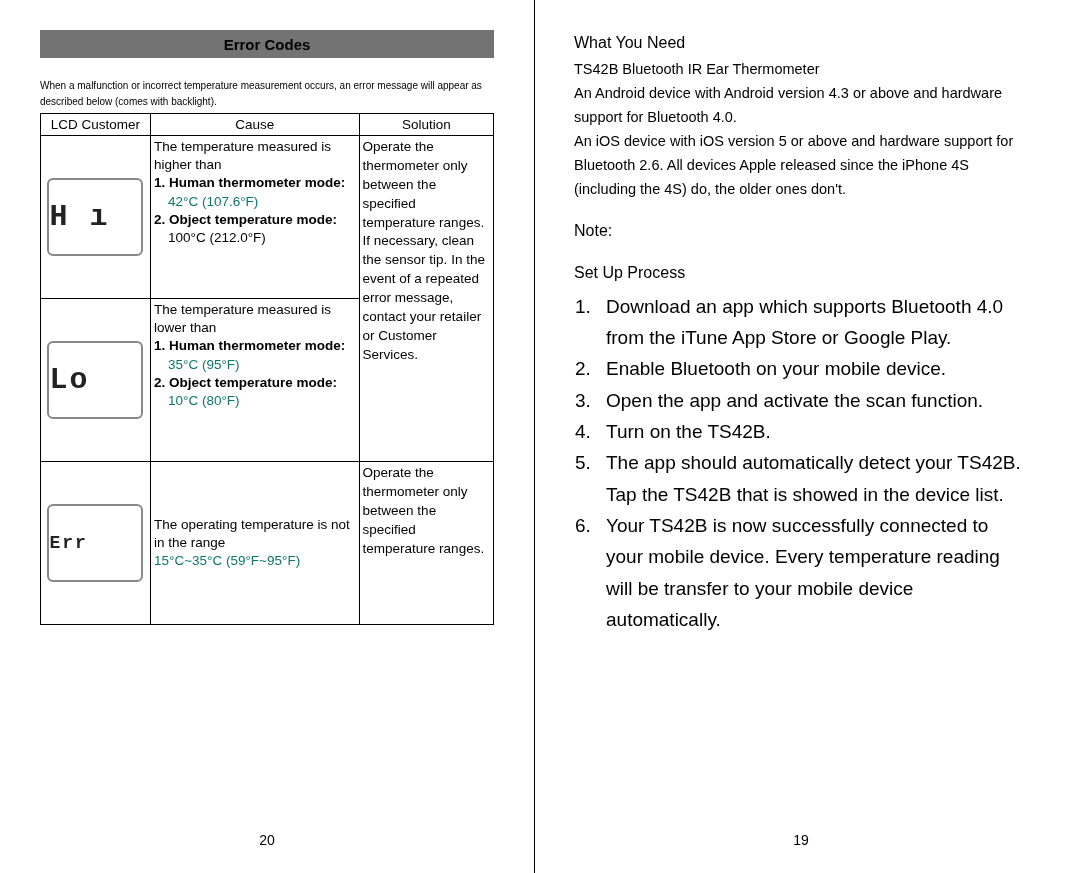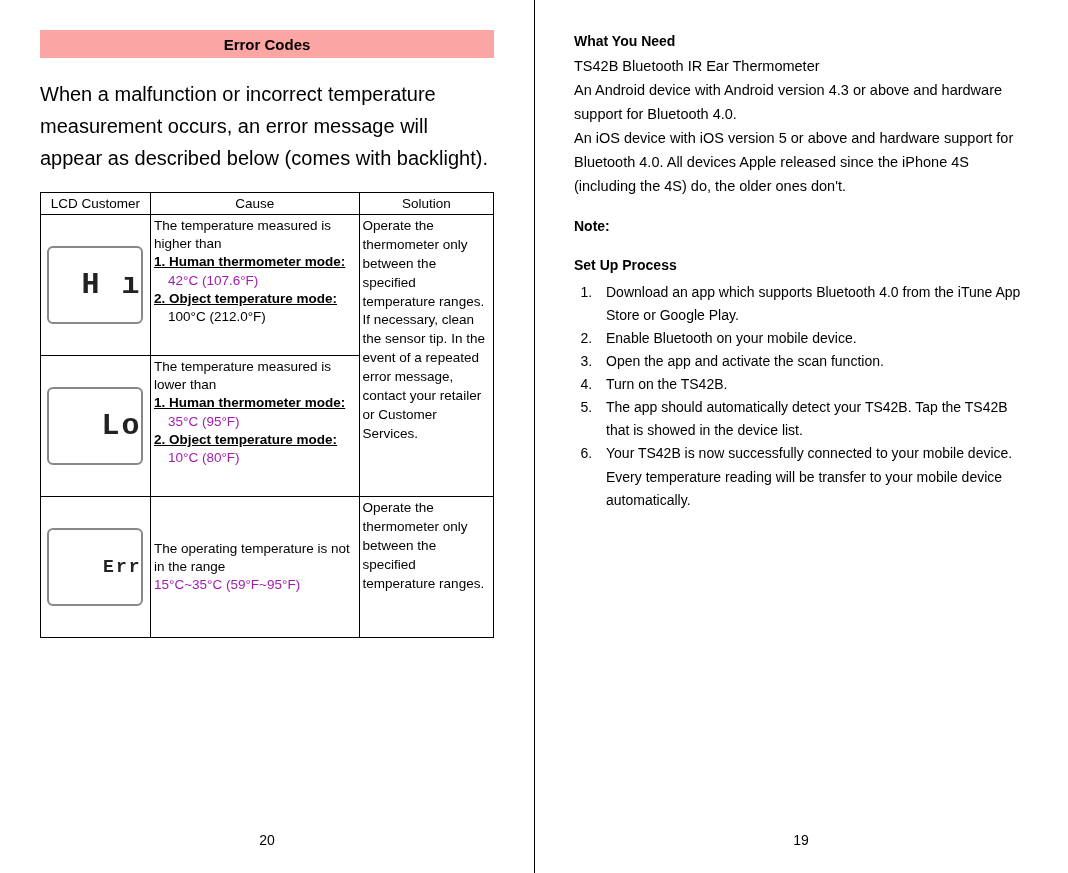--- a/index.html
+++ b/index.html
@@ -22,33 +22,33 @@
   }
   .divider {
     position: absolute;
     left: 534px;
     top: 0;
     width: 1px;
     height: 873px;
     background: #000;
   }
   .section-header {
-    background: #fca5a5;
+    background: #737373;
     height: 28px;
     display: flex;
     align-items: center;
     justify-content: center;
     font-weight: bold;
     font-size: 15px;
     margin-bottom: 20px;
   }
   .intro {
-    font-size: 20px;
+    font-size: 10px;
     line-height: 1.6;
-    margin-bottom: 18px;
+    margin-bottom: 3px;
   }
   .err-table {
     border-collapse: collapse;
     width: 100%;
     font-size: 13.5px;
   }
   .err-table th, .err-table td {
     border: 1px solid #000;
     padding: 2px 3px;
     vertical-align: top;
@@ -64,50 +64,50 @@
     padding: 6px !important;
     vertical-align: middle !important;
   }
   .lcd-box {
     width: 96px;
     height: 78px;
     border: 2px solid #888;
     border-radius: 6px;
     display: flex;
     align-items: center;
-    justify-content: flex-end;
-    margin: 25px auto;
+    justify-content: flex-start;
+    margin: 36px auto;
   }
   .lcd-text {
     font-family: "Courier New", monospace;
     font-size: 30px;
     font-weight: bold;
     letter-spacing: 2px;
     color: #222;
   }
   .cause-cell { width: 210px; line-height: 1.35; }
   .sol-cell { width: 135px; line-height: 1.4; margin-top: 40px; }
   .bold { font-weight: bold; }
-  .uline { text-decoration: underline; }
-  .blue { color: #a21caf; }
+  .uline { }
+  .blue { color: #0f766e; }
   .indent { padding-left: 14px; display: block; }
   .page-num {
     position: absolute;
     bottom: 25px;
     left: 0;
     width: 100%;
     text-align: center;
     font-size: 14px;
   }
   
-  .h3 { font-weight: bold; font-size: 14px; margin: 0 0 2px 0; }
+  .h3 { font-weight: normal; font-size: 16px; margin: 0 0 2px 0; }
   .body-text { font-size: 14.5px; line-height: 1.65; }
   .mb { margin-bottom: 16px; }
   ol.steps { padding-left: 22px; margin: 4px 0; }
-  ol.steps li { font-size: 14px; line-height: 1.65; padding-left: 10px; margin-bottom: 0px; }
+  ol.steps li { font-size: 19px; line-height: 1.65; padding-left: 10px; margin-bottom: 0px; }
 </style>
 </head>
 <body>
 
 <div class="divider"></div>
 
 <div class="page">
   <div class="section-header">Error Codes</div>
   <div class="intro">When a malfunction or incorrect temperature measurement occurs, an error message will appear as described below (comes with backlight).</div>
 
@@ -167,21 +167,21 @@
 
   <div class="page-num">20</div>
 </div>
 
 <div class="page">
 
   <div class="body-text mb">
     <div class="h3">What You Need</div>
     <div>TS42B Bluetooth IR Ear Thermometer</div>
     <div>An Android device with Android version 4.3 or above and hardware support for Bluetooth 4.0.</div>
-    <div>An iOS device with iOS version 5 or above and hardware support for Bluetooth 4.0. All devices Apple released since the iPhone 4S (including the 4S) do, the older ones don't.</div>
+    <div>An iOS device with iOS version 5 or above and hardware support for Bluetooth 2.6. All devices Apple released since the iPhone 4S (including the 4S) do, the older ones don't.</div>
   </div>
 
   <div class="body-text mb">
     <div class="h3">Note:</div>
   </div>
 
   <div class="body-text">
     <div class="h3">Set Up Process</div>
     <ol class="steps">
       <li>Download an app which supports Bluetooth 4.0 from the iTune App Store or Google Play.</li>

